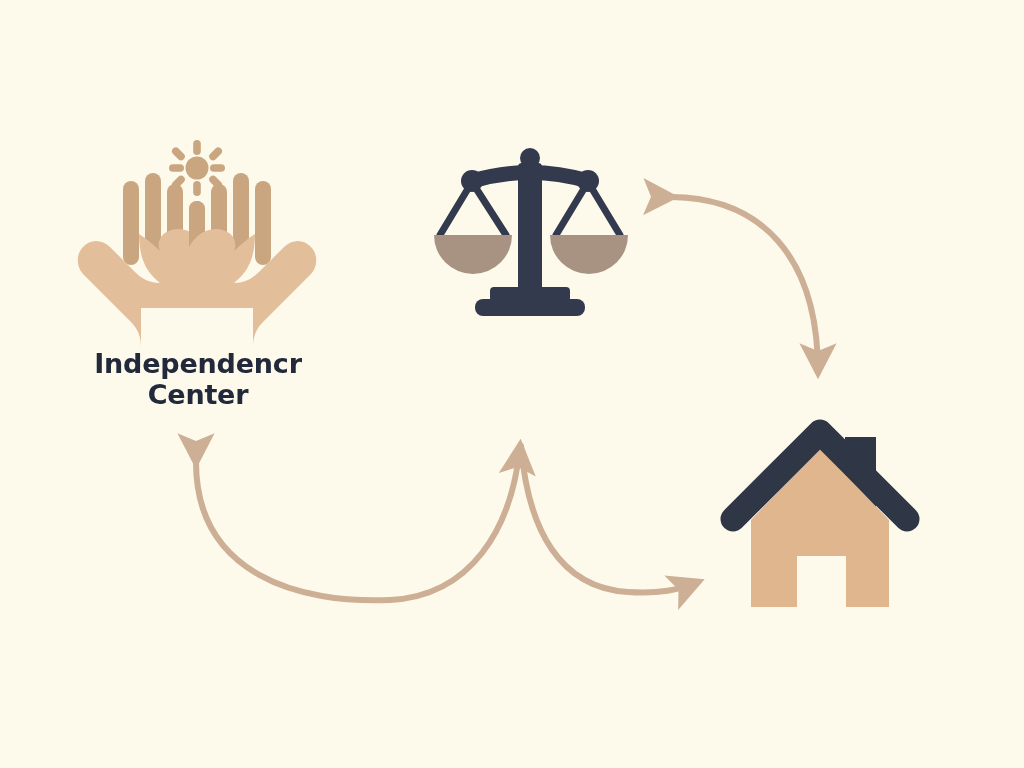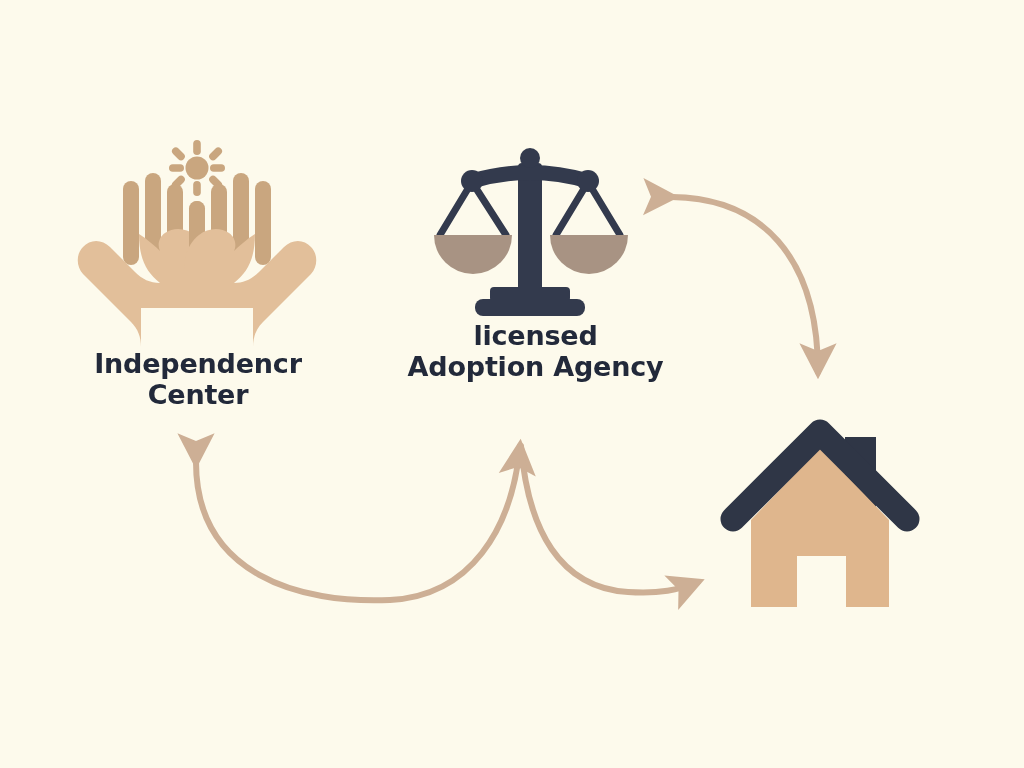--- a/index.html
+++ b/index.html
@@ -177,17 +177,15 @@
     <path fill="none" stroke="#cdaf95" stroke-width="6" stroke-linecap="round" marker-start="url(#ah)" marker-end="url(#ah2)" d="M 196 462 C 196 575, 300 604, 390 600
              C 470 596, 512 530, 520 446"></path>
 
     <path fill="none" stroke="#cdaf95" stroke-width="6" stroke-linecap="round" marker-end="url(#ah2)" d="M 521 446 C 528 530, 560 588, 628 592
              C 660 594, 678 590, 698 582"></path>
   </svg>
 
   <div class="node-label" id="label-independence-center">Independencr
 Center</div>
 
-  <div class="node-label" id="label-licensed-adoption-agency">licensed
-Adoption Agency</div>
 
 
 </div>
 
 </body></html>

